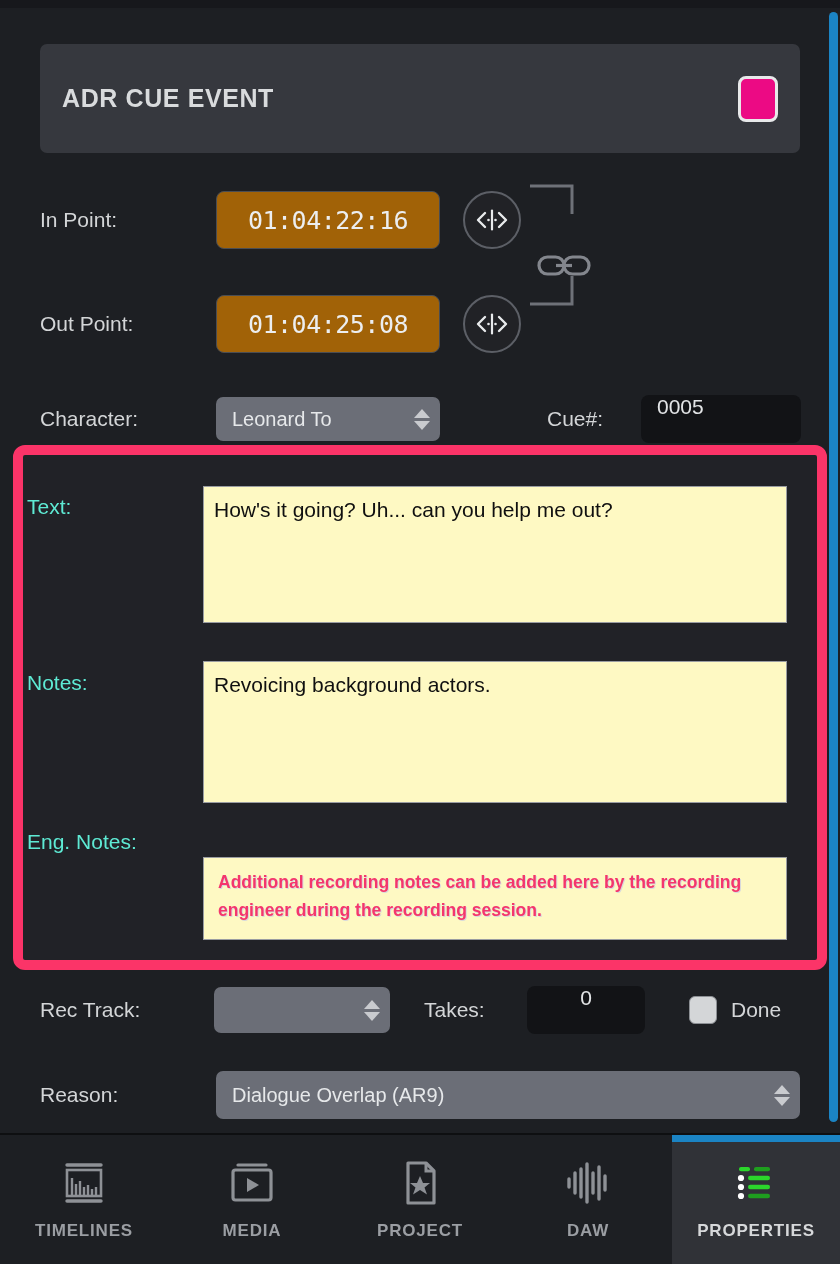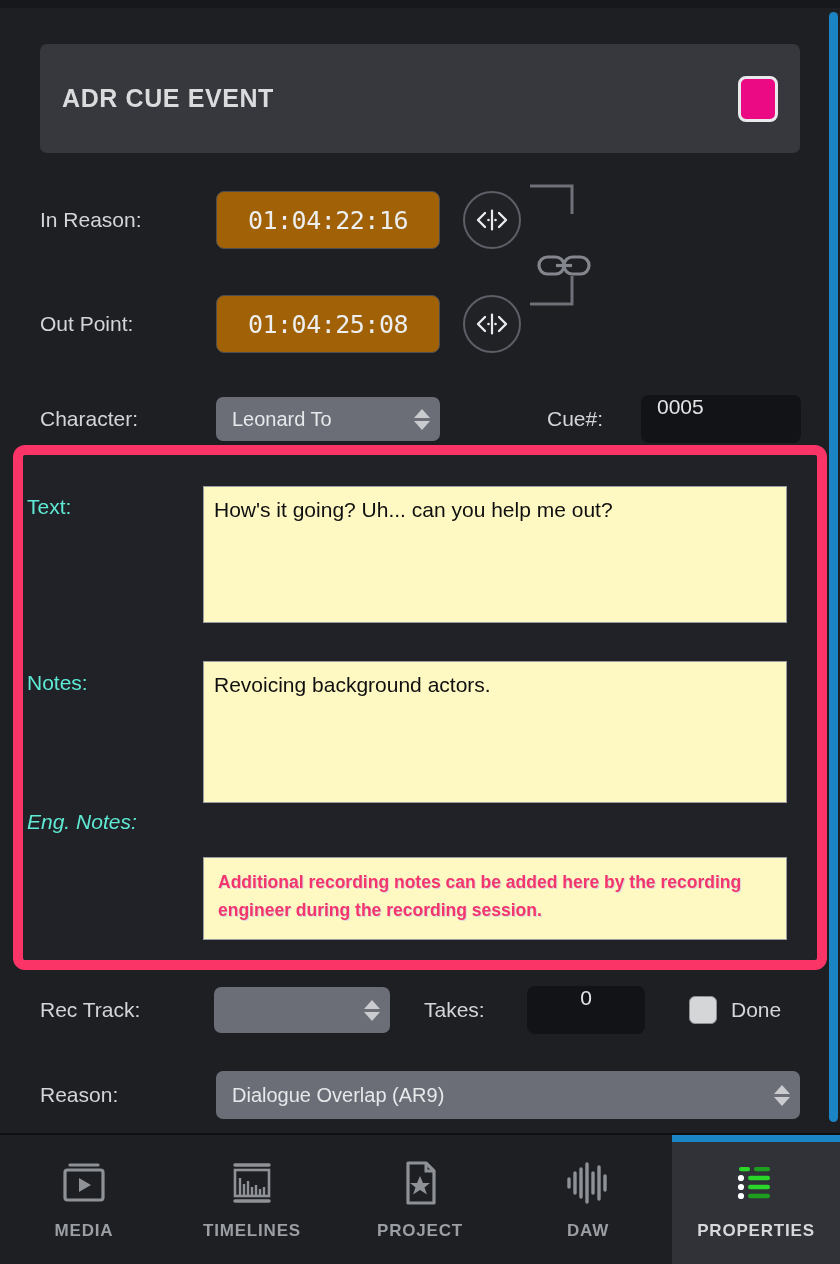--- a/index.html
+++ b/index.html
@@ -268,21 +268,21 @@
   <div class="top-strip"></div>
 
   <div class="scroll-area">
 
     <div class="header-panel">
       <div class="header-title">ADR CUE EVENT</div>
       <div class="color-swatch"></div>
     </div>
 
     <div class="row tc-row" style="top:180px;">
-      <div class="field-label tc-label">In Reason:</div>
+      <div class="field-label tc-label">In Point:</div>
       <div class="tc-box">
         <span class="tc-value">01:04:22:16</span>
       </div>
       <div class="nudge-btn">
         <svg width="34" height="22" viewBox="0 0 34 22">
           <polyline points="10,4 3,11 10,18" fill="none" stroke="#e8eaec" stroke-width="2.4" stroke-linecap="round" stroke-linejoin="round"></polyline>
           <circle cx="13.5" cy="11" r="1.3" fill="#e8eaec"></circle>
           <line x1="17" y1="1.5" x2="17" y2="20.5" stroke="#e8eaec" stroke-width="2.2" stroke-linecap="round"></line>
           <circle cx="20.5" cy="11" r="1.3" fill="#e8eaec"></circle>
           <polyline points="24,4 31,11 24,18" fill="none" stroke="#e8eaec" stroke-width="2.4" stroke-linecap="round" stroke-linejoin="round"></polyline>
@@ -340,21 +340,21 @@
     <div class="text-label" style="top:487px;">Text:</div>
     <div class="white-field" style="top:478px; height:137px;">
       <span>How's it going? Uh... can you help me out?</span>
     </div>
 
     <div class="text-label" style="top:663px;">Notes:</div>
     <div class="white-field" style="top:653px; height:142px;">
       <span>Revoicing background actors.</span>
     </div>
 
-    <div class="text-label" style="top:802px;font-style:italic;">Eng. Notes:</div>
+    <div class="text-label" style="top:822px;">Eng. Notes:</div>
     <div class="white-field" style="top:849px; height:83px; padding:10px 10px 0 14px;">
       <span class="eng-text">Additional recording notes can be added here by the recording engineer during the recording session.</span>
     </div>
 
     <div class="row" style="top:978px; height:48px;">
       <div class="field-label" style="position:absolute; left:40px;">Rec Track:</div>
       <div class="dropdown" style="position:absolute; left:214px; width:176px; height:46px;">
         <span class="dd-text"></span>
         <span class="spinner">
           <span class="spin-up"></span>
@@ -380,31 +380,20 @@
       </div>
     </div>
 
   </div>
 
   <div class="scrollbar-track">
     <div class="scrollbar-thumb"></div>
   </div>
 
   <div class="bottom-nav">
-
-    <div class="nav-item">
-      <span class="nav-icon">
-        <svg width="52" height="46" viewBox="0 0 52 46">
-          <line x1="12" y1="5" x2="40" y2="5" stroke="#8e9196" stroke-width="3.2" stroke-linecap="round"></line>
-          <rect x="7" y="10" width="38" height="30" rx="2.5" fill="none" stroke="#8e9196" stroke-width="3.2"></rect>
-          <polygon points="21,18 33,25 21,32" fill="#8e9196"></polygon>
-        </svg>
-      </span>
-      <span class="nav-label">MEDIA</span>
-    </div>
 
     <div class="nav-item">
       <span class="nav-icon">
         <svg width="52" height="46" viewBox="0 0 52 46">
           <line x1="9" y1="5" x2="43" y2="5" stroke="#8e9196" stroke-width="3.4" stroke-linecap="round"></line>
           <line x1="9" y1="41" x2="43" y2="41" stroke="#8e9196" stroke-width="3.4" stroke-linecap="round"></line>
           <rect x="9" y="10" width="34" height="26" fill="none" stroke="#8e9196" stroke-width="2.6"></rect>
           <line x1="14" y1="36" x2="14" y2="18" stroke="#8e9196" stroke-width="2.4"></line>
           <line x1="18" y1="36" x2="18" y2="24" stroke="#8e9196" stroke-width="2.4"></line>
           <line x1="22" y1="36" x2="22" y2="21" stroke="#8e9196" stroke-width="2.4"></line>
@@ -413,20 +402,31 @@
           <line x1="34" y1="36" x2="34" y2="29" stroke="#8e9196" stroke-width="2.4"></line>
           <line x1="38" y1="36" x2="38" y2="27" stroke="#8e9196" stroke-width="2.4"></line>
         </svg>
       </span>
       <span class="nav-label">TIMELINES</span>
     </div>
 
     <div class="nav-item">
       <span class="nav-icon">
         <svg width="52" height="46" viewBox="0 0 52 46">
+          <line x1="12" y1="5" x2="40" y2="5" stroke="#8e9196" stroke-width="3.2" stroke-linecap="round"></line>
+          <rect x="7" y="10" width="38" height="30" rx="2.5" fill="none" stroke="#8e9196" stroke-width="3.2"></rect>
+          <polygon points="21,18 33,25 21,32" fill="#8e9196"></polygon>
+        </svg>
+      </span>
+      <span class="nav-label">MEDIA</span>
+    </div>
+
+    <div class="nav-item">
+      <span class="nav-icon">
+        <svg width="52" height="46" viewBox="0 0 52 46">
           <path d="M14 3 h18 l8 8 v32 h-26 z" fill="none" stroke="#8e9196" stroke-width="3.2" stroke-linejoin="round"></path>
           <polyline points="32,3 32,11 40,11" fill="none" stroke="#8e9196" stroke-width="3"></polyline>
           <polygon points="26,16 29,23 36,23 30.5,27.5 33,34.5 26,30 19,34.5 21.5,27.5 16,23 23,23" fill="#8e9196"></polygon>
         </svg>
       </span>
       <span class="nav-label">PROJECT</span>
     </div>
 
     <div class="nav-item">
       <span class="nav-icon">

